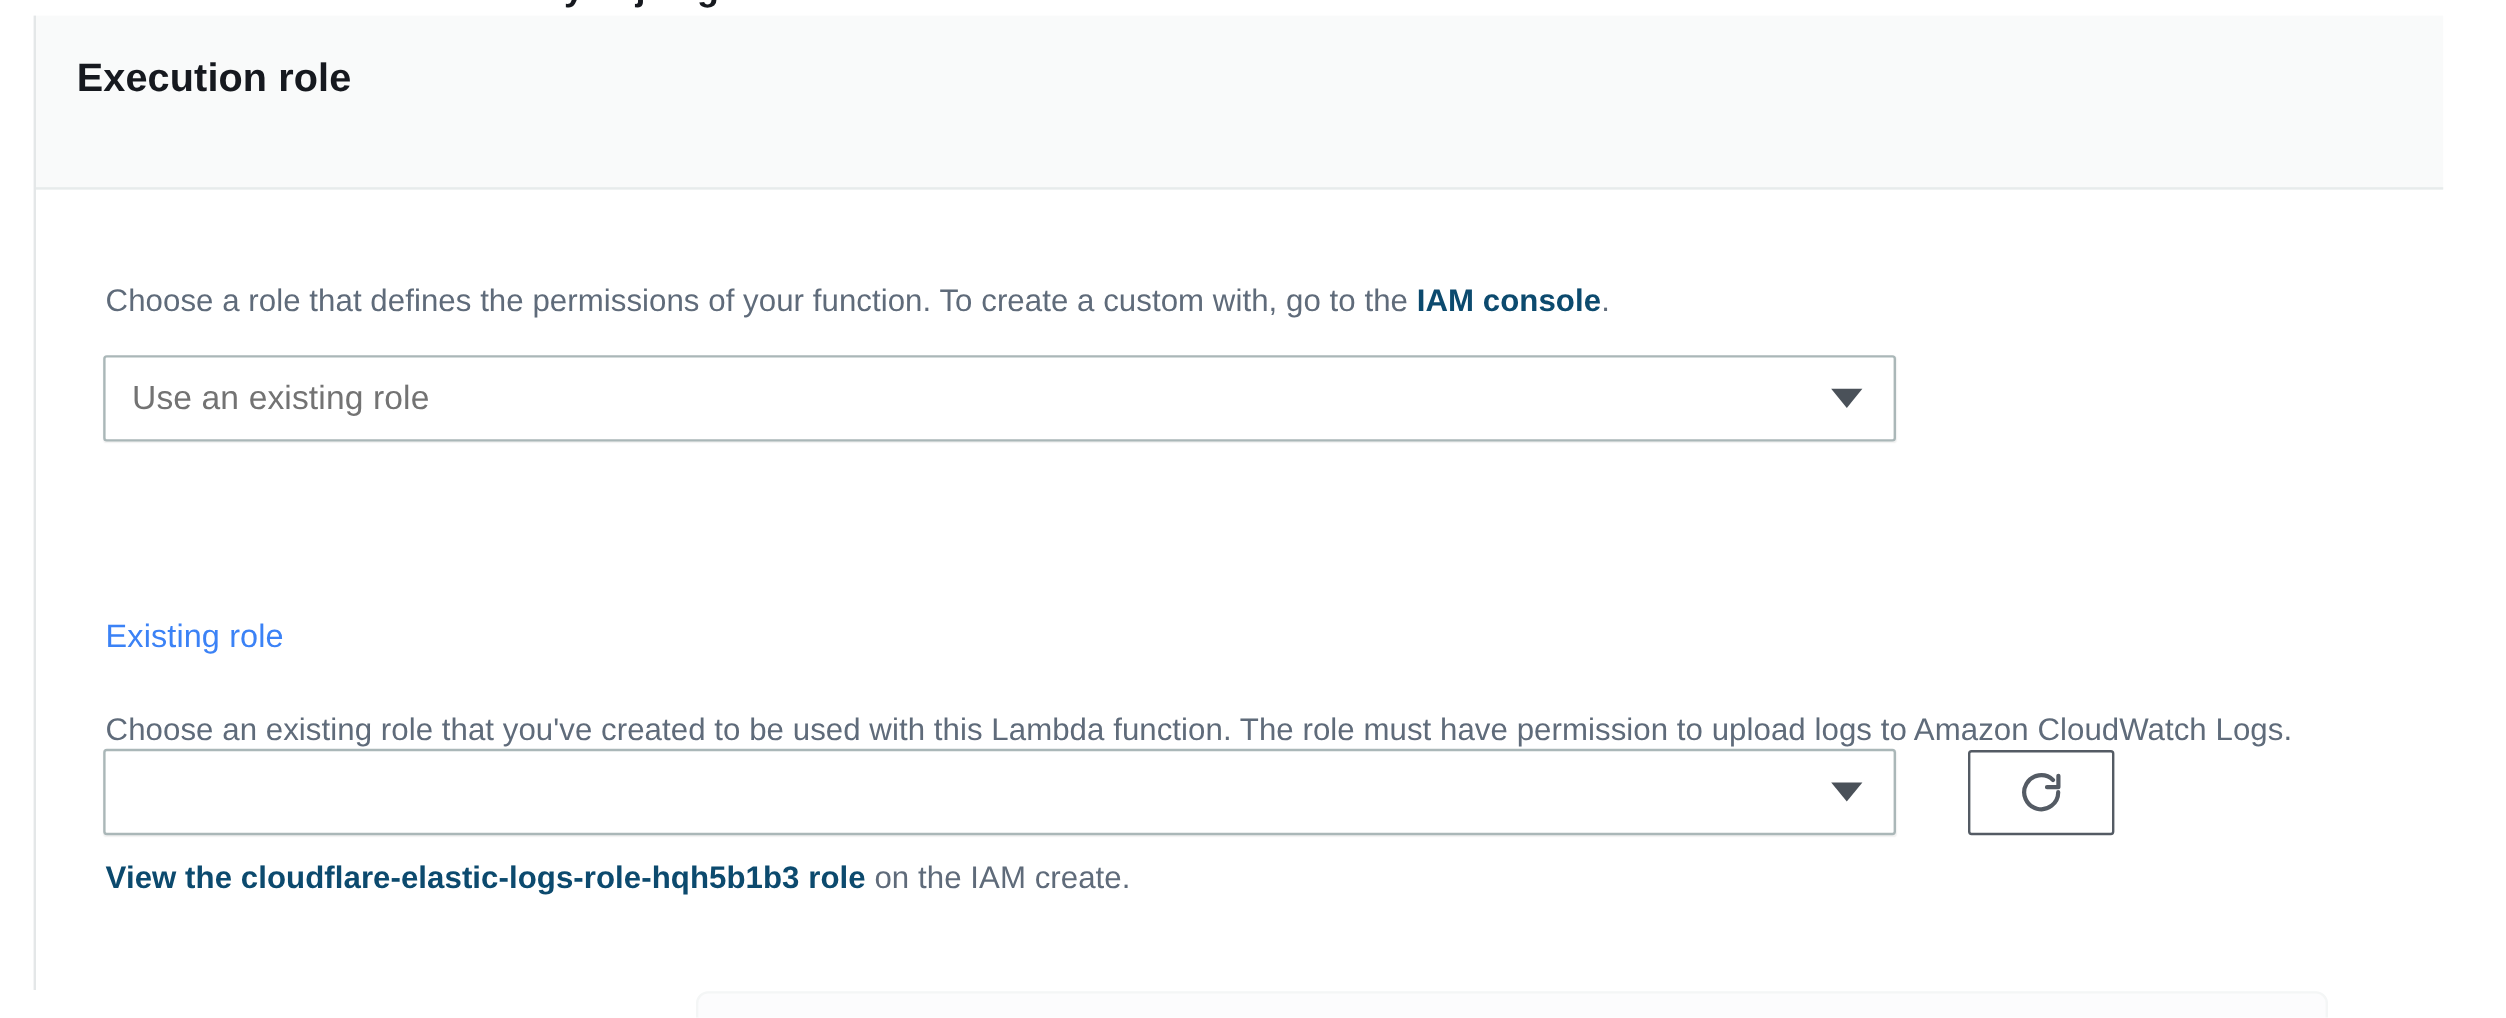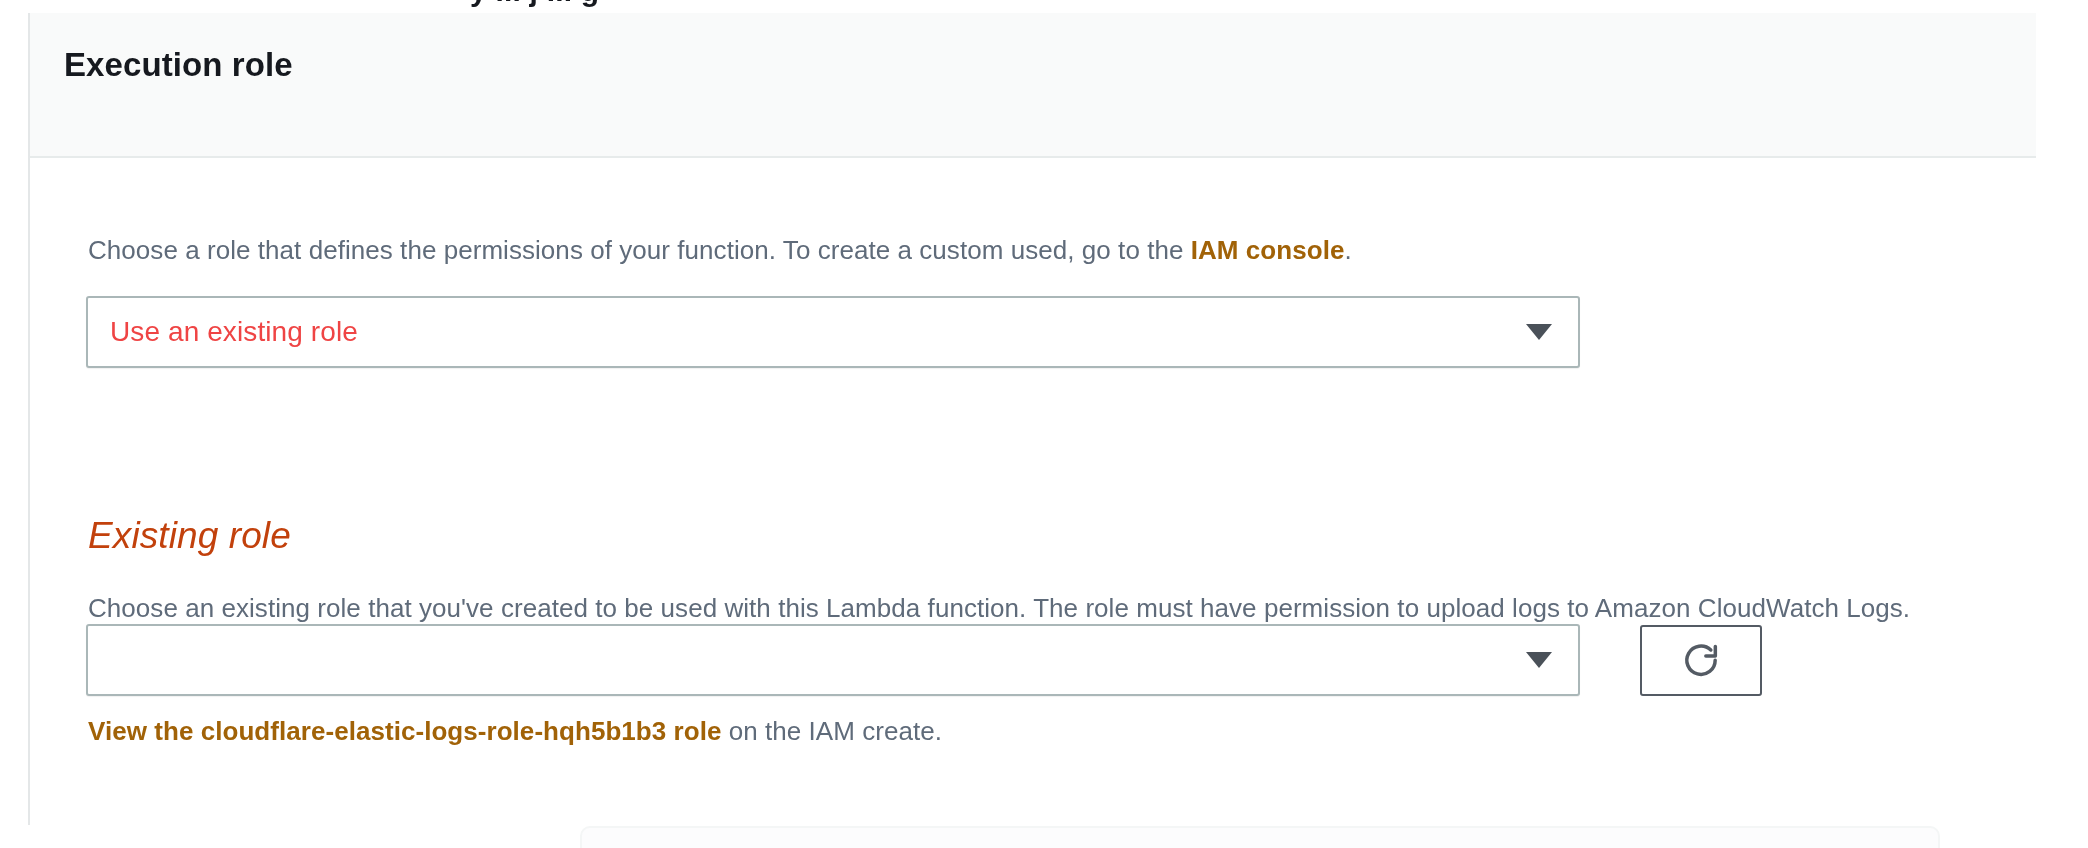--- a/index.html
+++ b/index.html
@@ -83,51 +83,50 @@
 
   
   .desc {
     position: absolute;
     font-size: 26px;
     line-height: 36px;
     color: #5f6b7a;
     letter-spacing: .05px;
   }
   .link {
-    color: #a16207;
+    color: #0c4a6e;
     font-weight: 700;
     text-decoration: none;
     cursor: pointer;
   }
   .field-label {
     position: absolute;
-    font-size: 37px;
-    color: #c2410c;
+    font-size: 27px;
+    color: #3b82f6;
     font-weight: 400;
     letter-spacing: .1px;
-    font-style: italic;
   }
 
   
   .select {
     position: absolute;
     box-sizing: border-box;
     background: #ffffff;
     border: 2px solid #aab7b8;
     border-radius: 3px;
     box-shadow: 0 1px 1px rgba(0,0,0,0.06);
     cursor: pointer;
   }
   .select-value {
     position: absolute;
     left: 22px;
     top: 50%;
     transform: translateY(-50%);
     font-size: 28px;
-    color: #ef4444;
+    color: #737373;
     letter-spacing: .1px;
     white-space: nowrap;
   }
   .caret {
     position: absolute;
     right: 26px;
     top: 50%;
     transform: translateY(-50%);
     width: 0;
     height: 0;
@@ -185,21 +184,21 @@
 
   <div class="panel">
 
     <div class="panel-header">
       <div class="panel-title">Execution role</div>
     </div>
 
     <div class="panel-body">
 
       <div class="desc" id="role-type-desc">
-        <span>Choose a role that defines the permissions of your function. To create a custom used, go to the </span><a class="link">IAM console</a><span>.</span>
+        <span>Choose a role that defines the permissions of your function. To create a custom with, go to the </span><a class="link">IAM console</a><span>.</span>
       </div>
 
       <div class="select" id="role-type-select">
         <span class="select-value">Use an existing role</span>
         <span class="caret"></span>
       </div>
 
       <div class="field-label" id="existing-role-label">Existing role</div>
 
       <div class="desc" id="existing-role-desc">Choose an existing role that you've created to be used with this Lambda function. The role must have permission to upload logs to Amazon CloudWatch Logs.</div>

